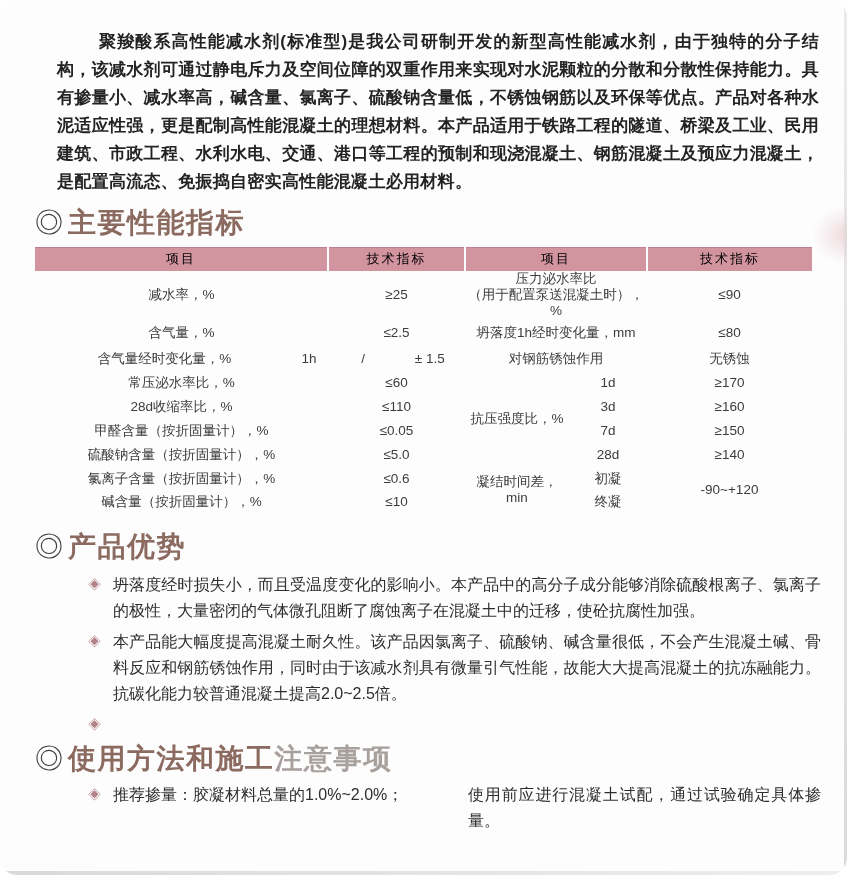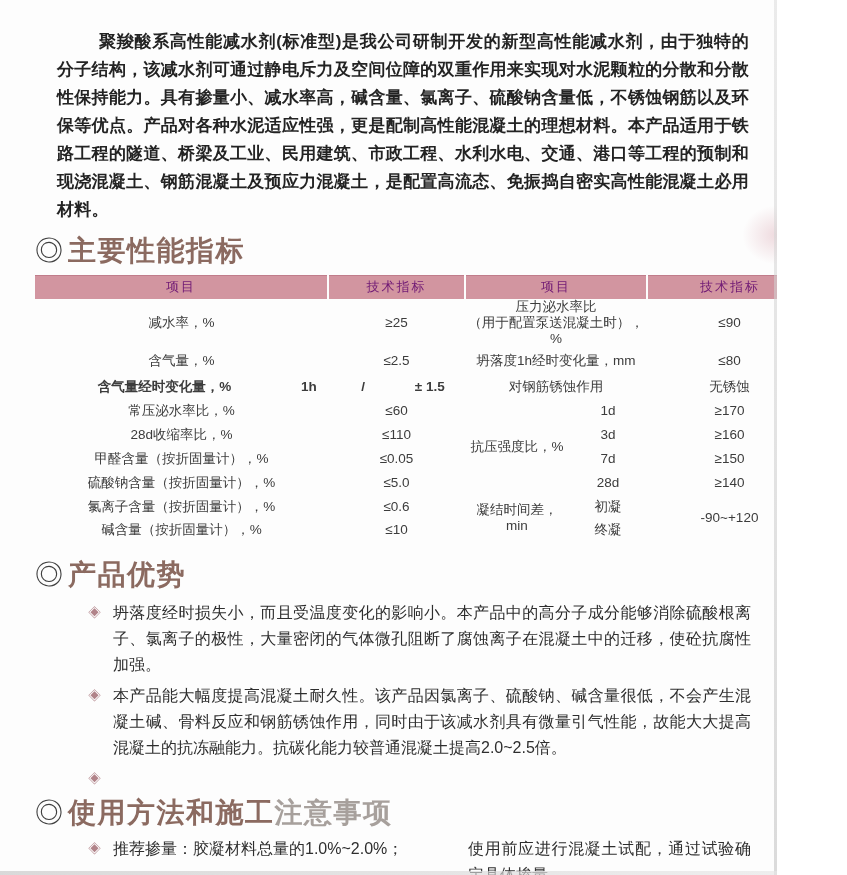--- a/index.html
+++ b/index.html
@@ -1,23 +1,24 @@
 <!DOCTYPE html>
 <html lang="zh"><head>
 <meta charset="utf-8">
 <style>
   * { box-sizing: border-box; }
   html,body { margin:0; padding:0; background:#ffffff; }
   .page {
     position: relative;
-    width: 777px; height: 875px;
+    width: 847px; height: 875px;
     background: #fdfdfd;
     overflow: hidden;
     font-family: "Liberation Sans", sans-serif;
     color: #2e2e2e;
+    border-radius: 17px;
   }
   
   .edge-right { position:absolute; top:0; right:0; width:3px; height:100%;
     background: linear-gradient(to bottom, #dcdcdc, #bfbfbf); opacity:.55; }
   .edge-bottom { position:absolute; bottom:0; left:0; width:100%; height:4px;
     background: linear-gradient(to right, #c6c6c6, #e6e6e6); opacity:.65; }
   .smudge { position:absolute; right:0; top:206px; width:34px; height:58px;
     background: radial-gradient(ellipse at 100% 50%, rgba(210,150,162,.35), rgba(210,150,162,0) 72%); }
 
   .intro {
@@ -46,36 +47,36 @@
     margin: 11px 0 0 35px;
     width: 777px;
     border-collapse: collapse;
     table-layout: fixed;
     text-align: center;
     font-size: 13.5px;
     color: #3c3c3c;
   }
   table.perf th {
     background: #d295a0;
-    color: #701a75;
+    color: #000000;
     font-weight: normal;
     font-size: 13px;
     height: 23px;
     border-top: 1px solid #c07d8b;
     border-right: 2px solid #fdfdfd;
     letter-spacing: 2px;
   }
   table.perf th:last-child { border-right: none; }
   table.perf td { padding: 0 2px; line-height: 16px; }
   tr.rh1 { height: 45px; }
   tr.rh2 { height: 28px; }
   tr.rh  { height: 24px; }
   tr.rh9 { height: 23px; }
   .two-line span { display: block; line-height: 16px; }
-  .split { display: flex; align-items: center; font-weight: bold; }
+  .split { display: flex; align-items: center; }
   .split .grow { flex: 1; text-align: center; }
   .split .tail { width: 34px; text-align: center; }
   .split .half { flex: 1; text-align: center; }
 
   ul.bullets {
     list-style: none;
     margin: 12px 26px 0 88px;
     padding: 0;
     font-size: 16px;
     line-height: 26px;

